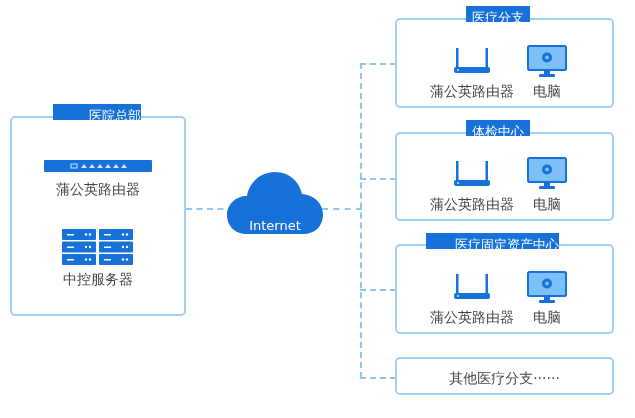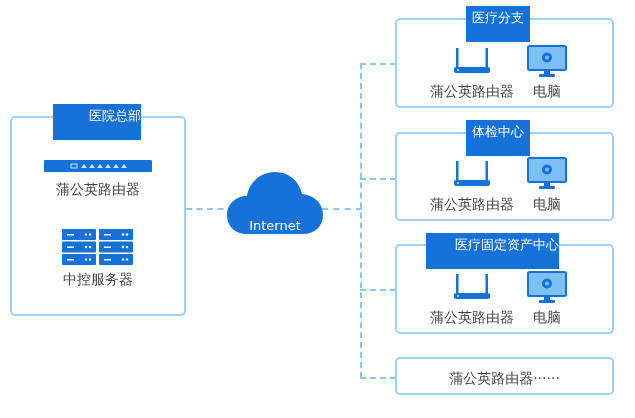--- a/index.html
+++ b/index.html
@@ -1,18 +1,18 @@
 <!DOCTYPE html>
 <html><head>
 <meta charset="utf-8">
 <style>
   html,body{margin:0;padding:0;background:#ffffff;}
   body{width:635px;height:418px;position:relative;overflow:hidden;font-family:"DejaVu Sans","Liberation Sans",sans-serif;}
   .box{position:absolute;border:2px solid #9fd0f5;border-radius:5px;background:#fff;box-sizing:border-box;}
-  .tag{position:absolute;background:#1671d8;color:#fff;font-size:13px;line-height:24px;height:36px;text-align:center;white-space:nowrap;}
+  .tag{position:absolute;background:#1671d8;color:#fff;font-size:13px;line-height:24px;height:16px;text-align:center;white-space:nowrap;}
   .lbl{position:absolute;font-size:14px;color:#444;text-align:center;white-space:nowrap;}
   .dash-h{position:absolute;height:0;border-top:2px dashed #8ec6f0;}
   .dash-v{position:absolute;width:0;border-left:2px dashed #8ec6f0;}
   .abs{position:absolute;}
   .cloud-text{position:absolute;color:#fff;font-size:13px;text-align:center;width:100px;}
 </style>
 </head>
 <body>
 
 <div class="dash-h" style="left:186px;top:208px;width:48px;"></div>
@@ -125,13 +125,13 @@
 <svg class="abs" style="left:527px;top:271px;" width="40" height="33" viewBox="0 0 40 33">
   <rect x="1" y="1" width="38" height="24" rx="1.5" fill="#7cc0f7" stroke="#1671d8" stroke-width="2"></rect>
   <circle cx="20" cy="12.5" r="5" fill="#1671d8"></circle>
     <circle cx="20" cy="12.5" r="2" fill="#7cc0f7"></circle>
   <rect x="17" y="25" width="6" height="4" fill="#1671d8"></rect>
     <rect x="12" y="29" width="16" height="3" rx="1" fill="#1671d8"></rect>
 </svg>
 <div class="lbl" style="left:517px;top:309px;width:60px;">电脑</div>
 
 <div class="box" style="left:395px;top:357px;width:219px;height:38px;"></div>
-<div class="lbl" style="left:395px;top:370px;width:219px;">蒲公英路由器······</div>
+<div class="lbl" style="left:395px;top:370px;width:219px;">其他医疗分支······</div>
 
 </body></html>

